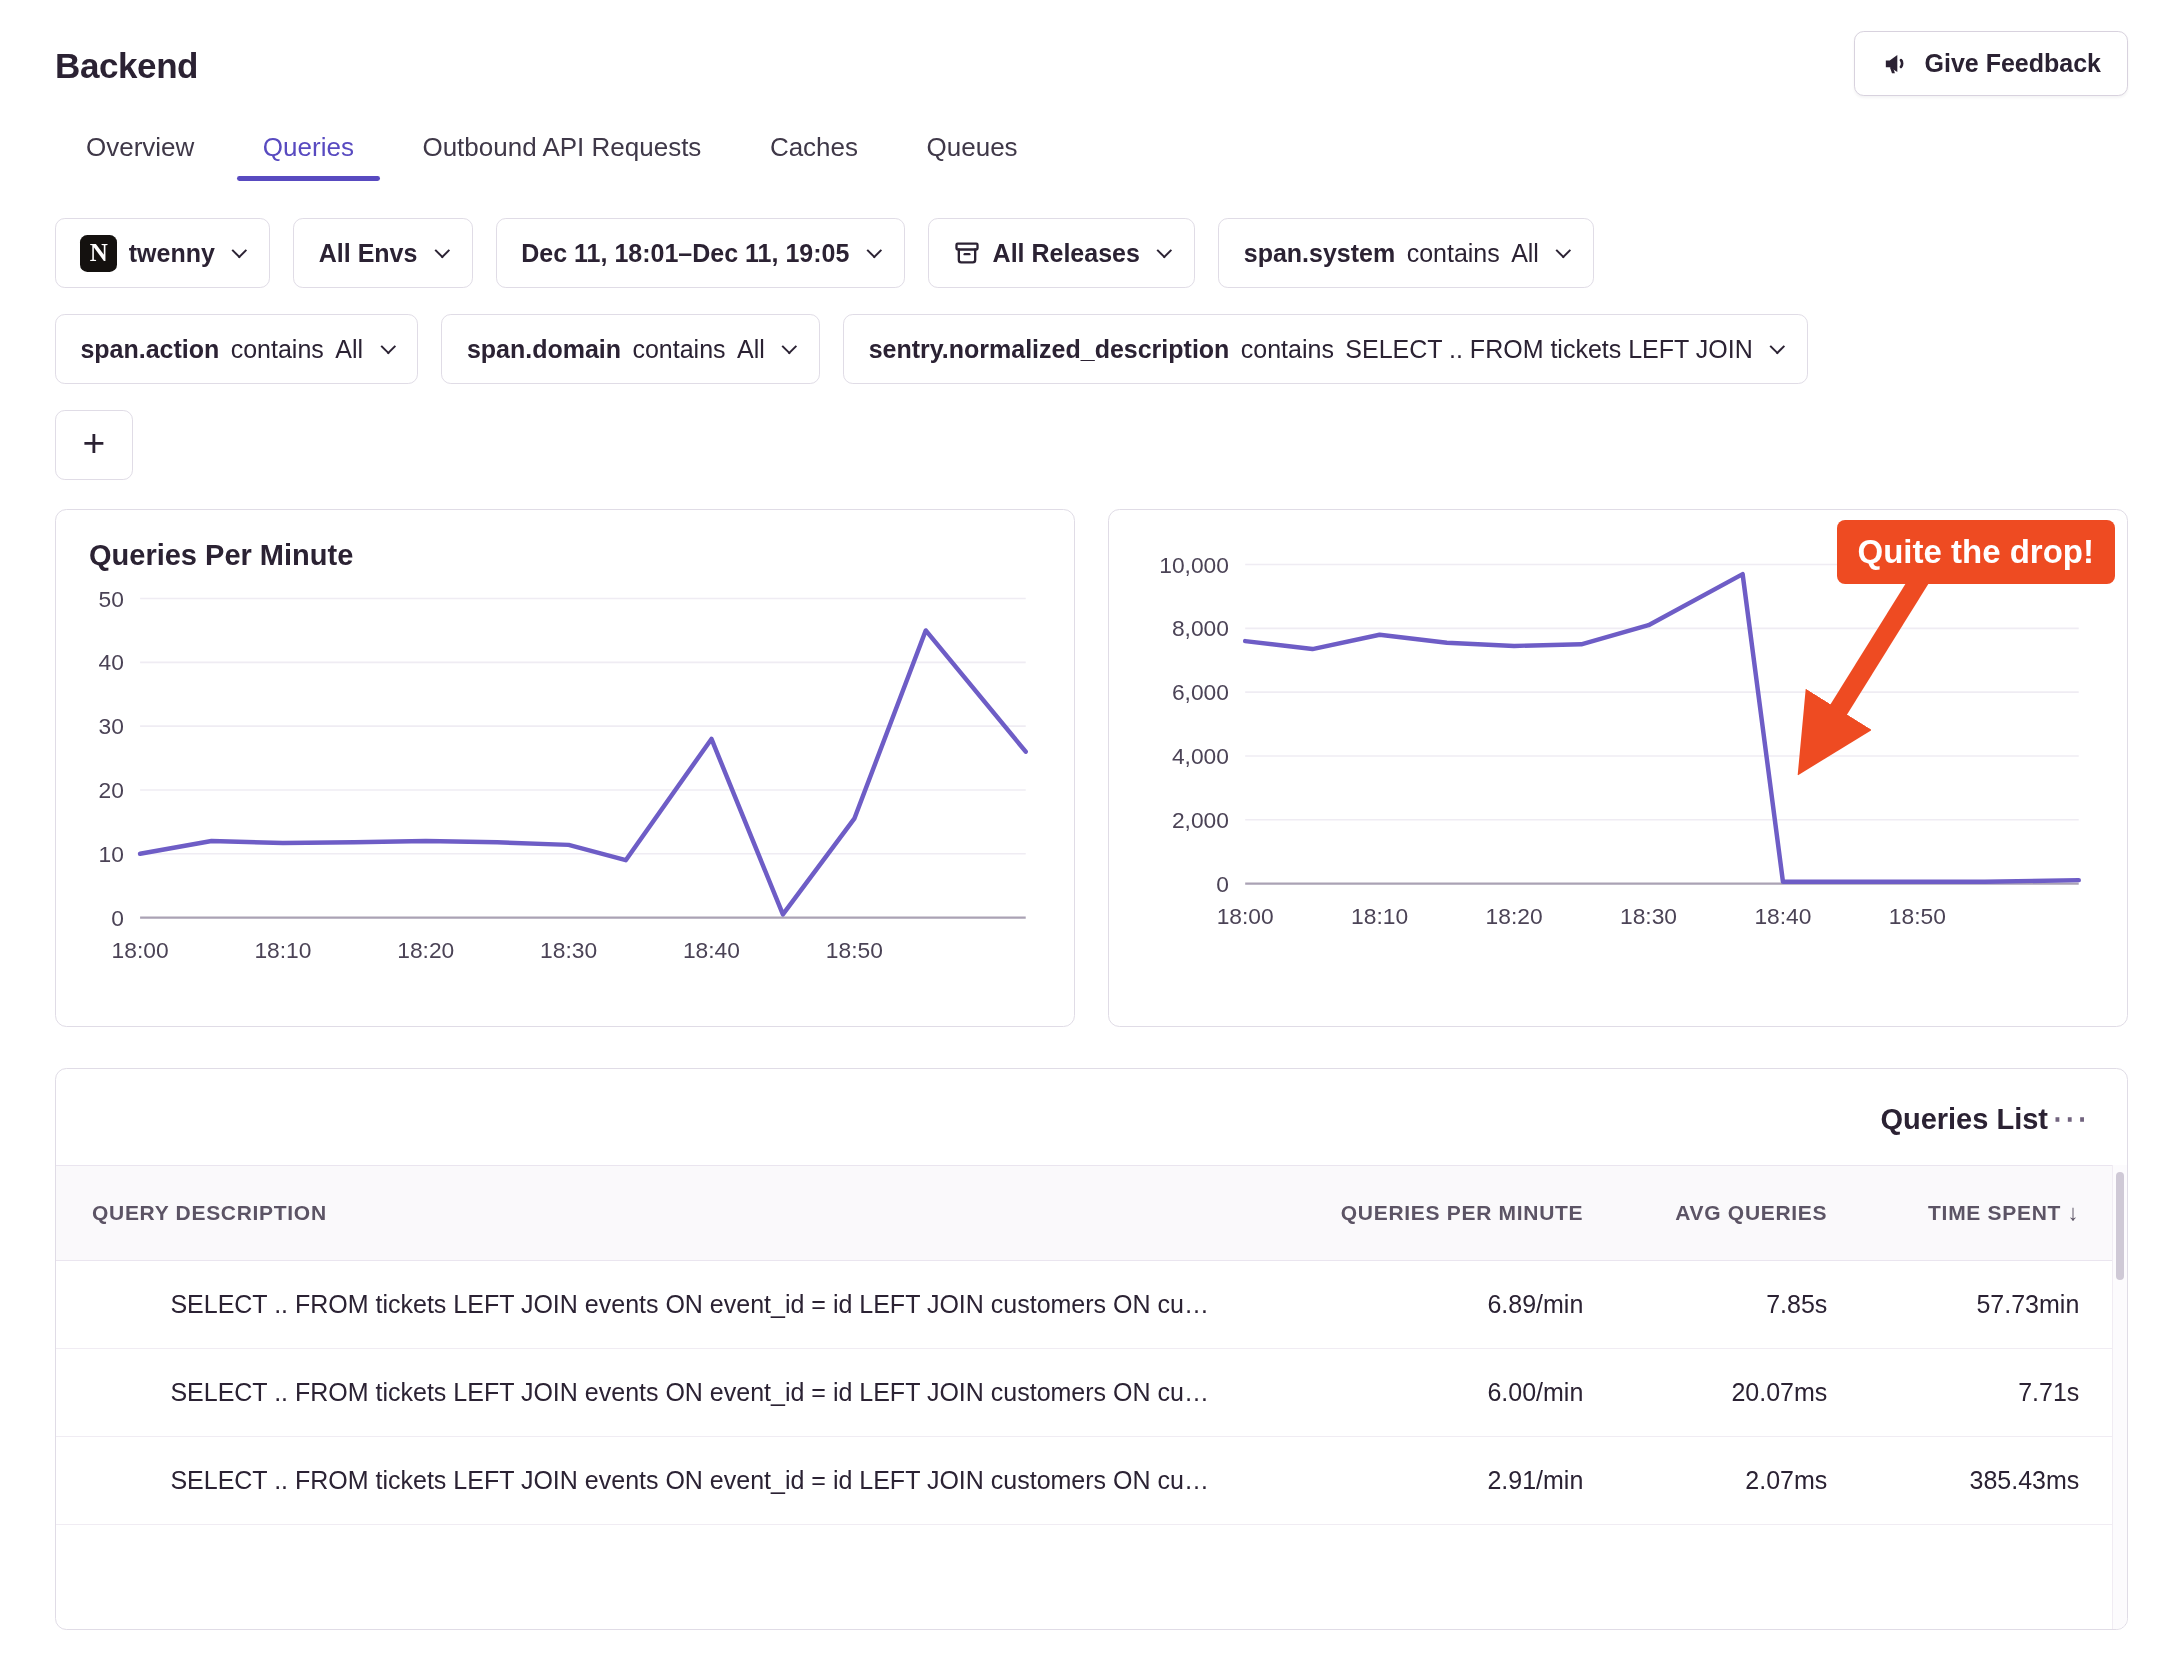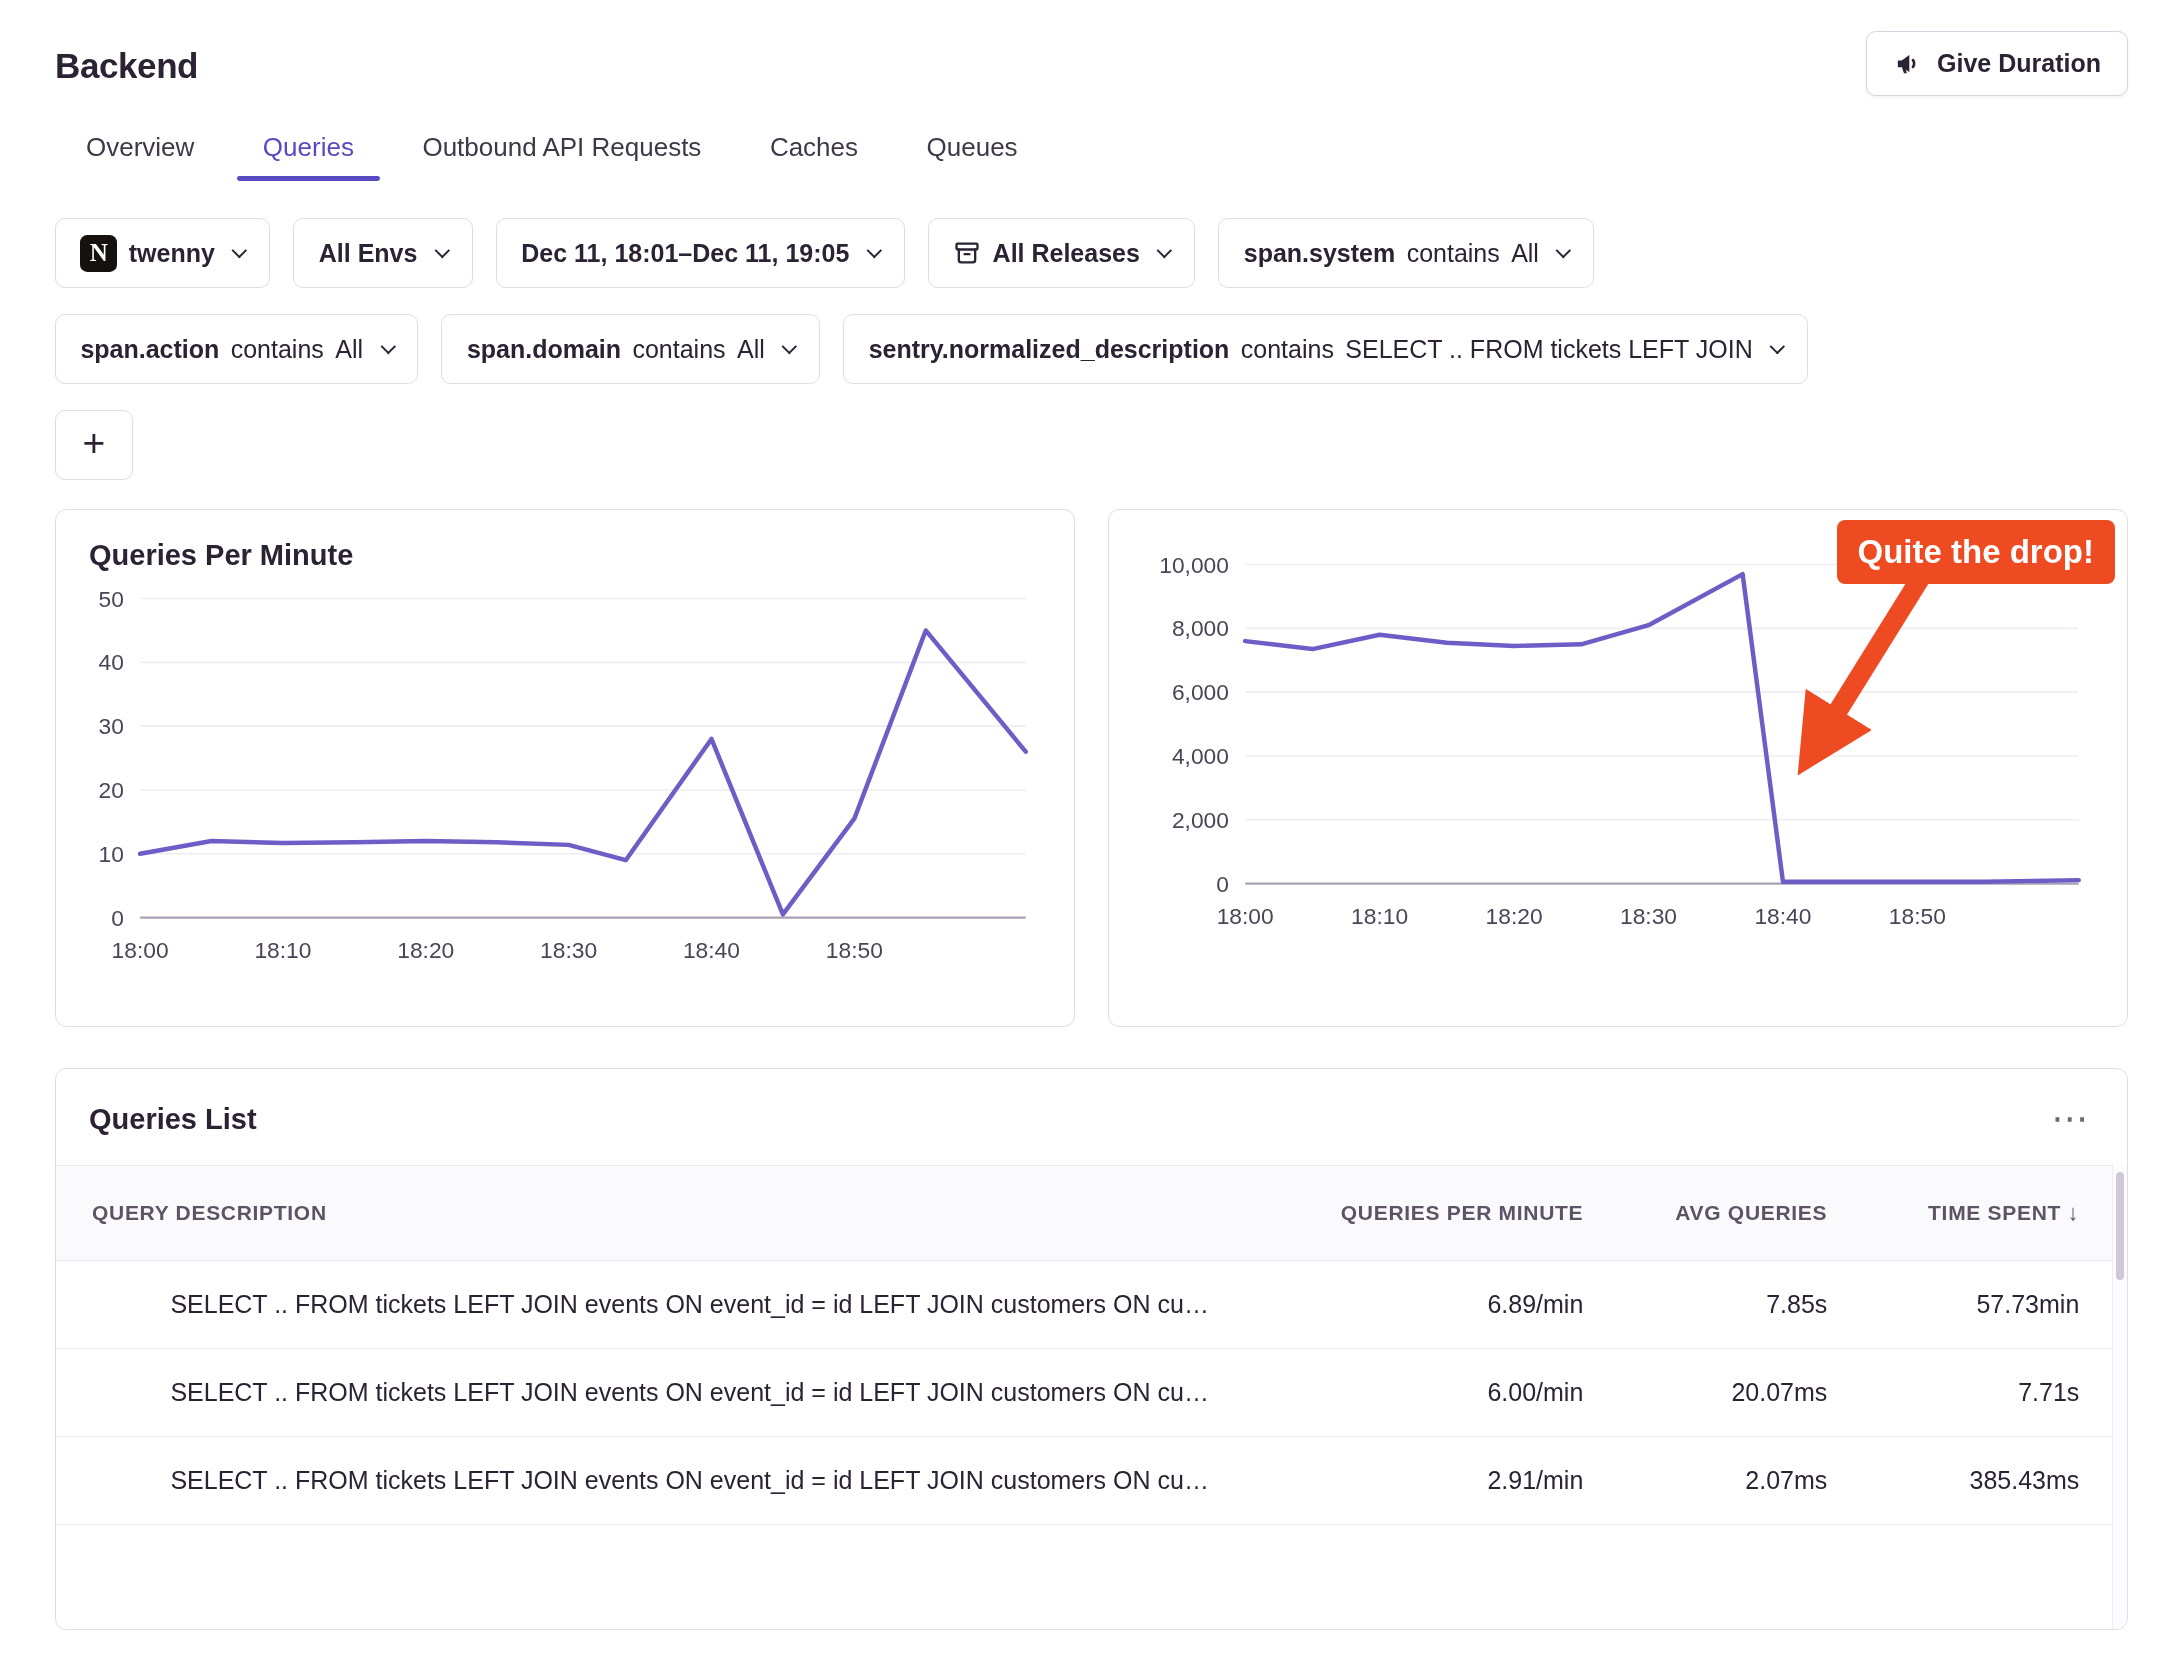--- a/index.html
+++ b/index.html
@@ -64,21 +64,21 @@
   .chart{width:100%;height:407px;margin-top:6.5px;}
   .annotation-label{
     position:absolute;top:9.8px;right:12px;z-index:2;
     background:var(--orange);color:#fff;font-size:33px;font-weight:700;
     padding:13px 21px;border-radius:8.1px;white-space:nowrap;
   }
   .annotation-arrow{position:absolute;left:0;top:0;width:100%;height:100%;pointer-events:none;z-index:1;}
 
   
   .list-panel{position:relative;margin-top:41px;border:1.6px solid var(--border);border-radius:11.4px;height:562px;overflow:hidden;background:#fff;}
-  .list-head{display:flex;justify-content:space-between;align-items:center;padding:31px 33px 28px;}
+  .list-head{display:flex;justify-content:flex-end;align-items:center;padding:31px 33px 28px;}
   .list-title{font-size:29px;font-weight:700;margin:0;line-height:36px;}
   .menu-btn{color:#71637e;font-size:37px;letter-spacing:2.4px;line-height:1;cursor:pointer;padding:0 3.3px;}
   table{width:calc(100% - 14.7px);border-collapse:collapse;table-layout:fixed;}
   col.col-desc{width:auto;}
   col.col-qpm{width:350px;}
   col.col-avg{width:244px;}
   col.col-time{width:285px;}
   thead th{
     background:#faf9fb;border-top:1.6px solid #eae5ef;border-bottom:1.6px solid #eae5ef;
     font-size:21px;font-weight:700;color:#5c5465;letter-spacing:0.7px;padding:34px 0;white-space:nowrap;
@@ -100,21 +100,21 @@
   <div class="top-row">
     <h1 class="page-title">Backend</h1>
     <button class="feedback-btn">
       <span style="display:inline-flex">
         <svg viewBox="0 0 24 24" width="29" height="29" fill="none">
           <path d="M4 9.5v5.5h3.2L13.5 19V5L7.2 9.5H4z" fill="#2b2233"></path>
           <path d="M16.5 9.2c1.3 1.1 1.3 4.5 0 5.6" stroke="#2b2233" stroke-width="2.2" stroke-linecap="round"></path>
           <path d="M7.5 15.5l1.6 4.6h2.4l-1.4-4.4" fill="#2b2233"></path>
         </svg>
       </span>
-      <span>Give Duration</span>
+      <span>Give Feedback</span>
     </button>
   </div>
 
   <nav class="tabs">
     <div class="tab">Overview</div>
     <div class="tab active">Queries</div>
     <div class="tab">Outbound API Requests</div>
     <div class="tab">Caches</div>
     <div class="tab">Queues</div>
   </nav>

